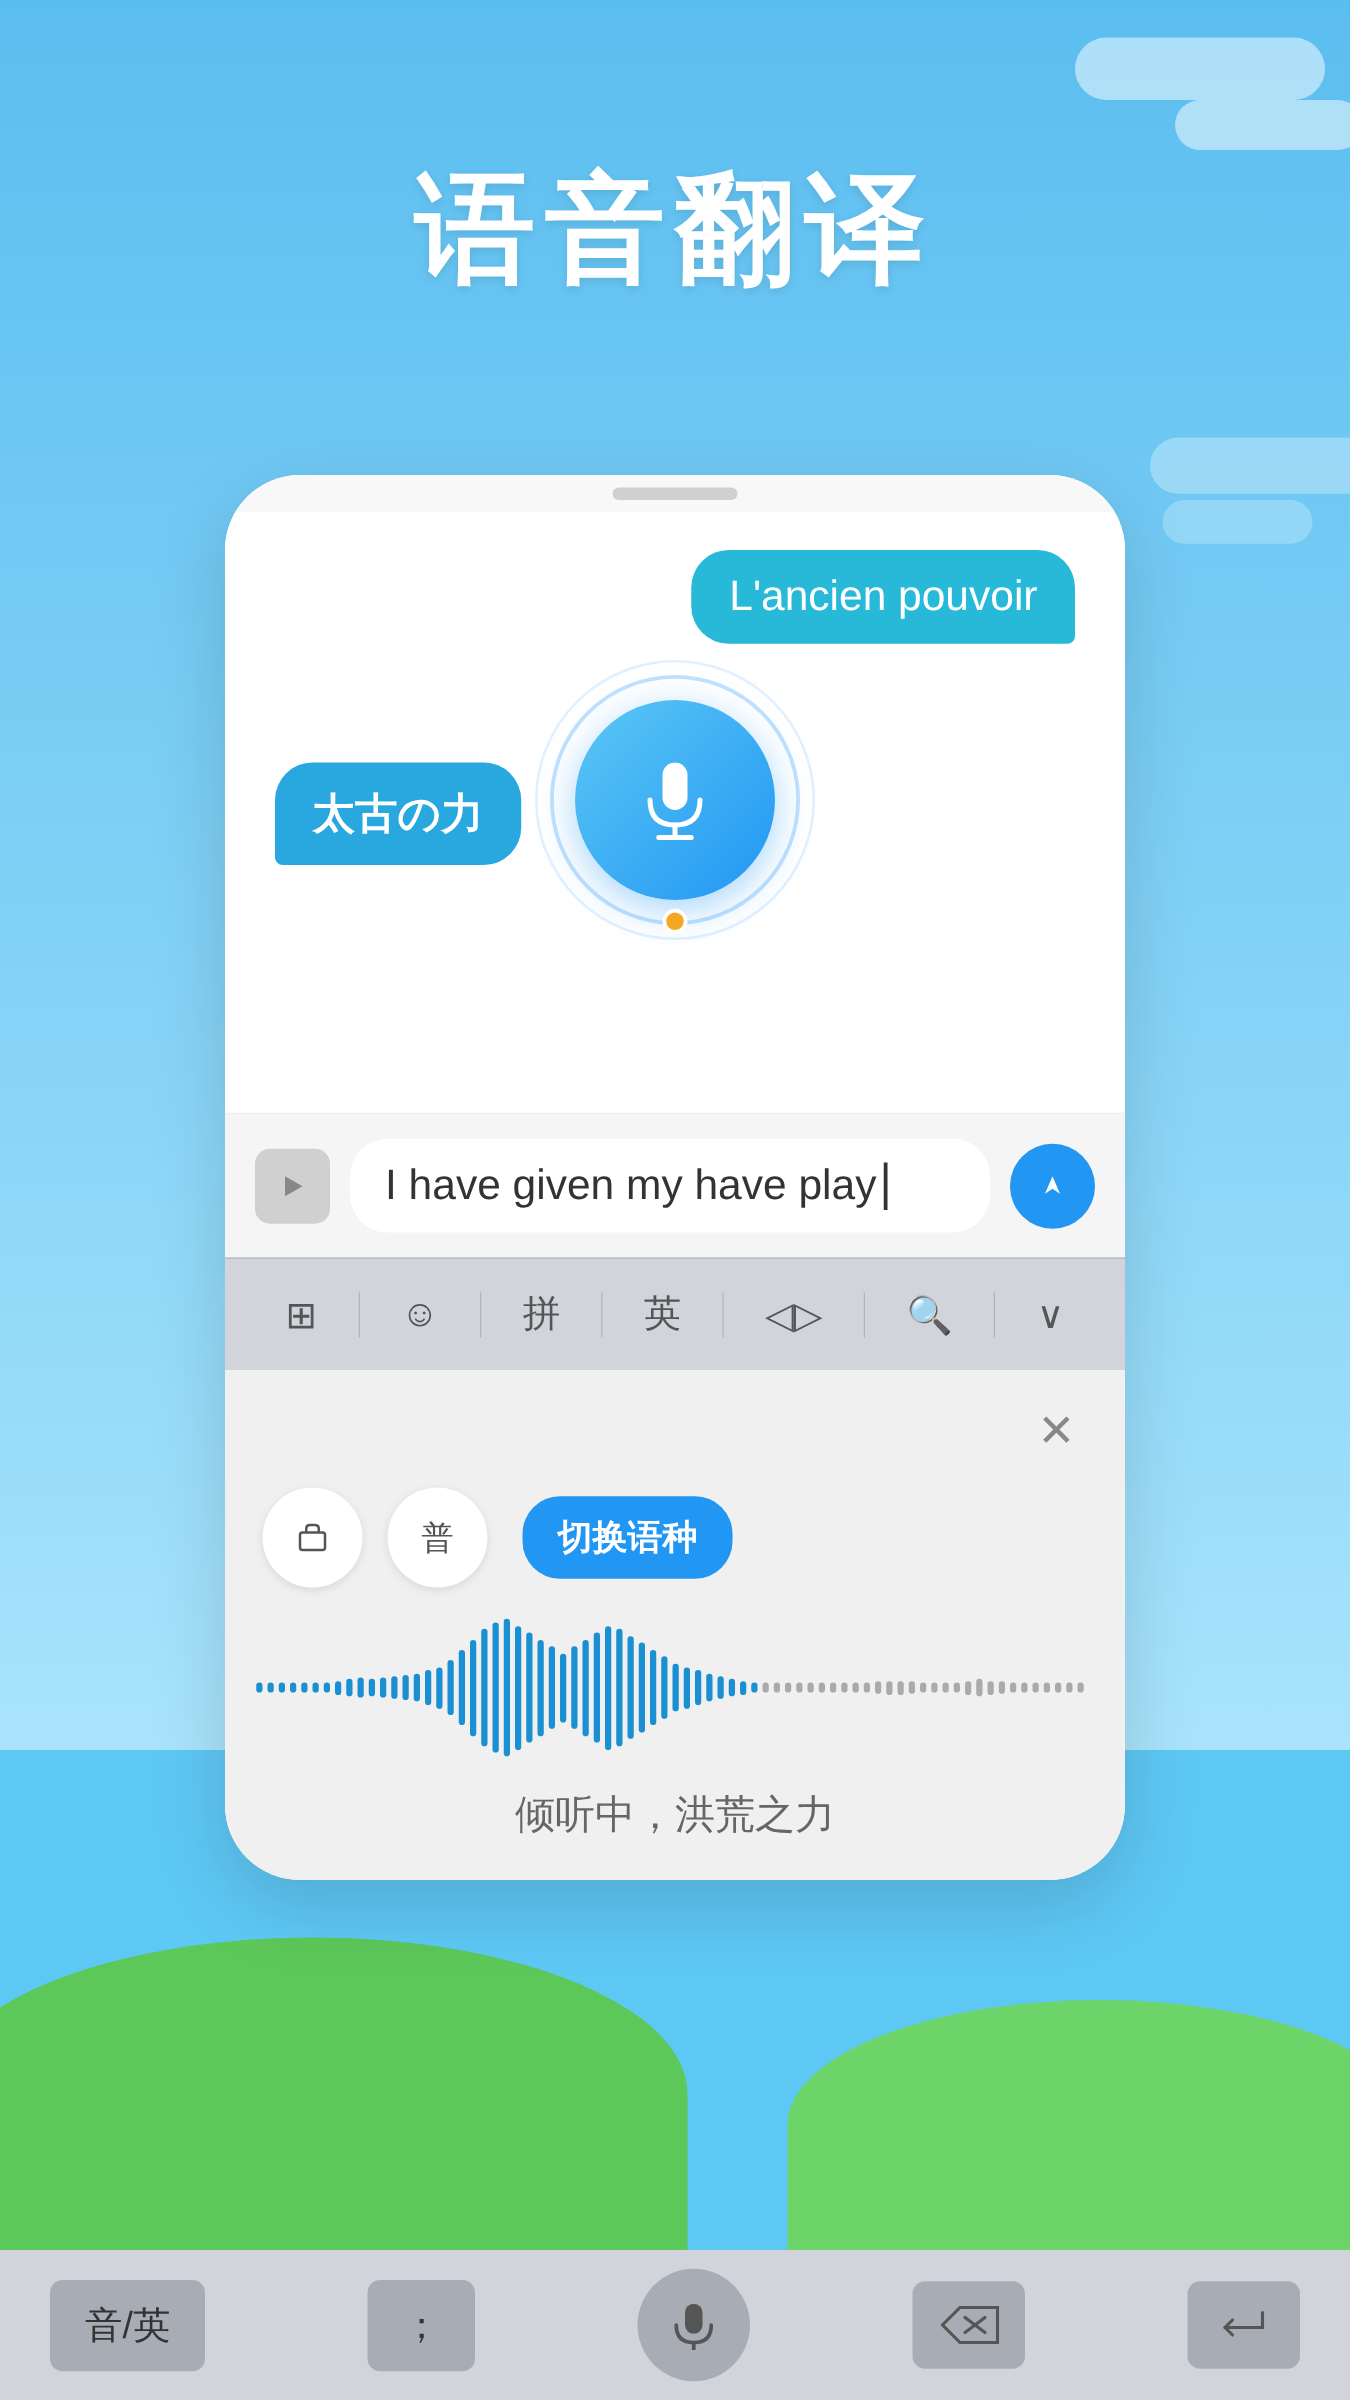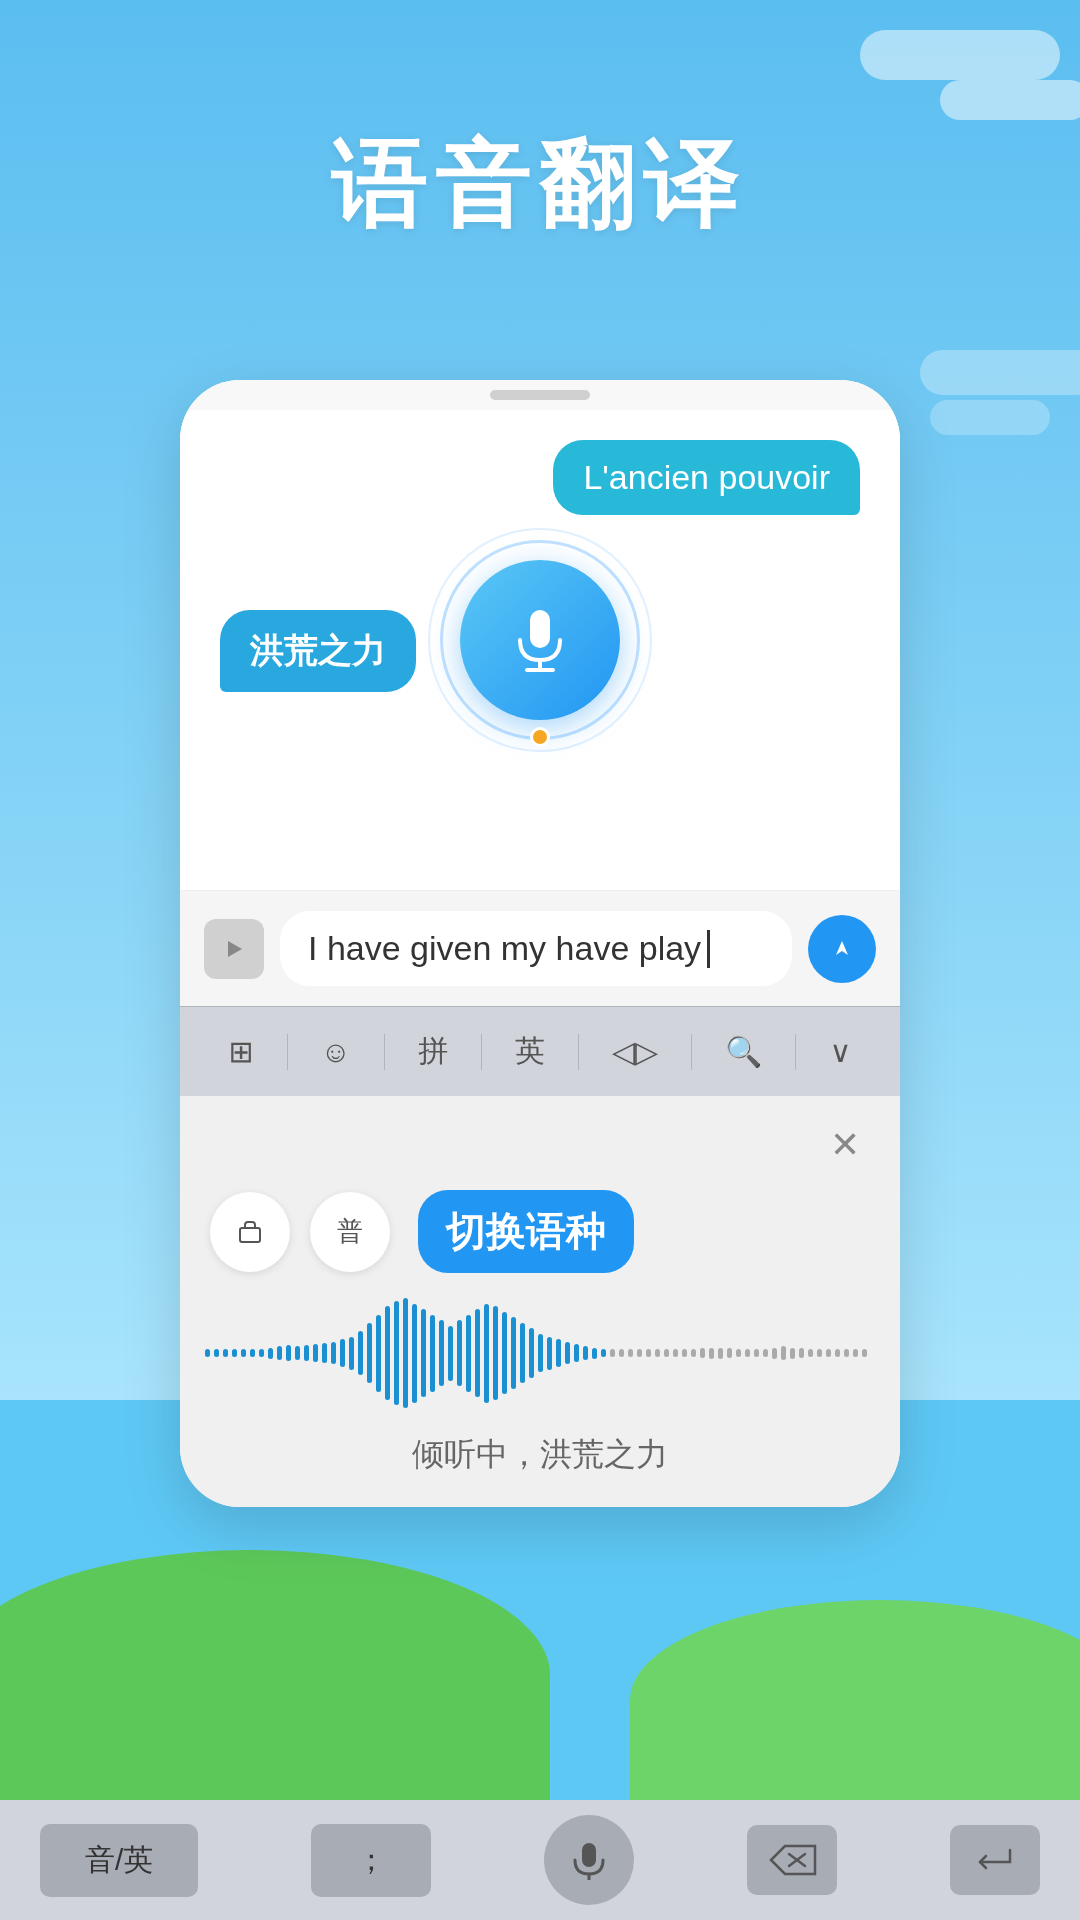--- a/index.html
+++ b/index.html
@@ -351,21 +351,21 @@
       font-size: 28px;
       color: #555;
       box-shadow: 0 2px 8px rgba(0,0,0,0.1);
       flex-shrink: 0;
     }
     .voice-lang-switch {
       background: #2196f3;
       color: #fff;
       border-radius: 30px;
       padding: 14px 28px;
-      font-size: 40px;
+      font-size: 28px;
       font-weight: 600;
       margin-left: 8px;
     }
 
     
     .waveform-container {
       display: flex;
       align-items: center;
       justify-content: center;
       gap: 4px;
@@ -399,21 +399,21 @@
       background: #d1d5db;
       display: flex;
       align-items: center;
       justify-content: space-between;
       padding: 0 40px;
       z-index: 30;
     }
     .sys-key {
       background: #a8adb5;
       border-radius: 10px;
-      padding: 16px 45px;
+      padding: 16px 28px;
       font-size: 30px;
       color: #333;
       display: flex;
       align-items: center;
       justify-content: center;
     }
     .sys-key-mic {
       width: 90px; height: 90px;
       background: #a8adb5;
       border-radius: 50%;
@@ -453,21 +453,21 @@
 <div class="phone-frame">
 
   <div class="phone-top-bar">
     <div class="phone-speaker"></div>
   </div>
 
   <div class="chat-area">
 
     <div class="bubble-french">L'ancien pouvoir</div>
 
-    <div class="bubble-chinese-left">洪荒之力</div>
+    <div class="bubble-chinese-left">太古の力</div>
 
     <div class="arrow-right"></div>
     <div class="arrow-right2"></div>
 
 
 
     <div class="mic-button-container">
       <div class="mic-ring">
         <div class="mic-btn">
           <svg class="mic-icon-svg" viewBox="0 0 70 70">

